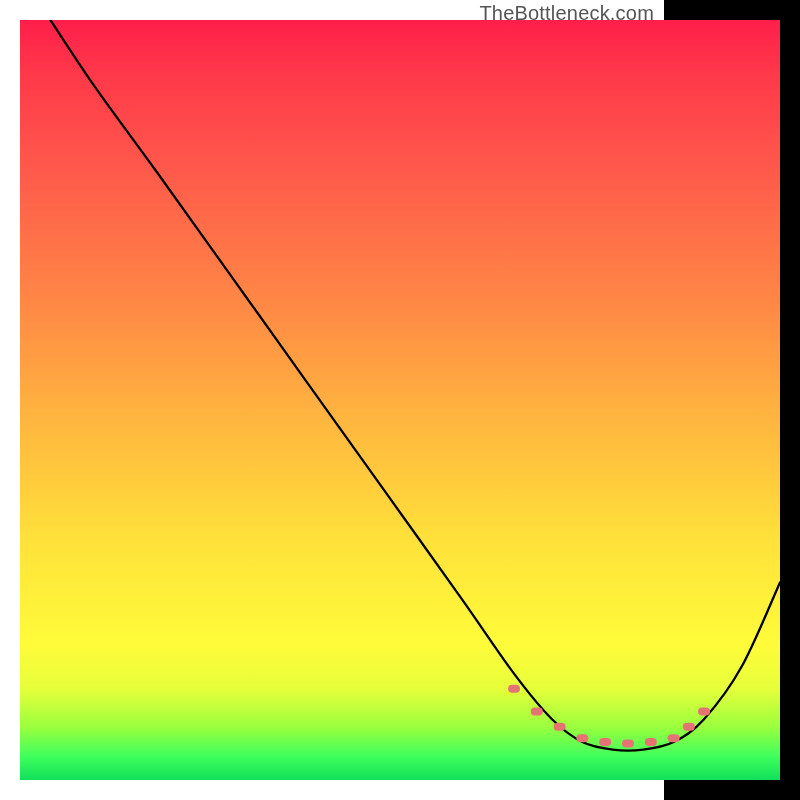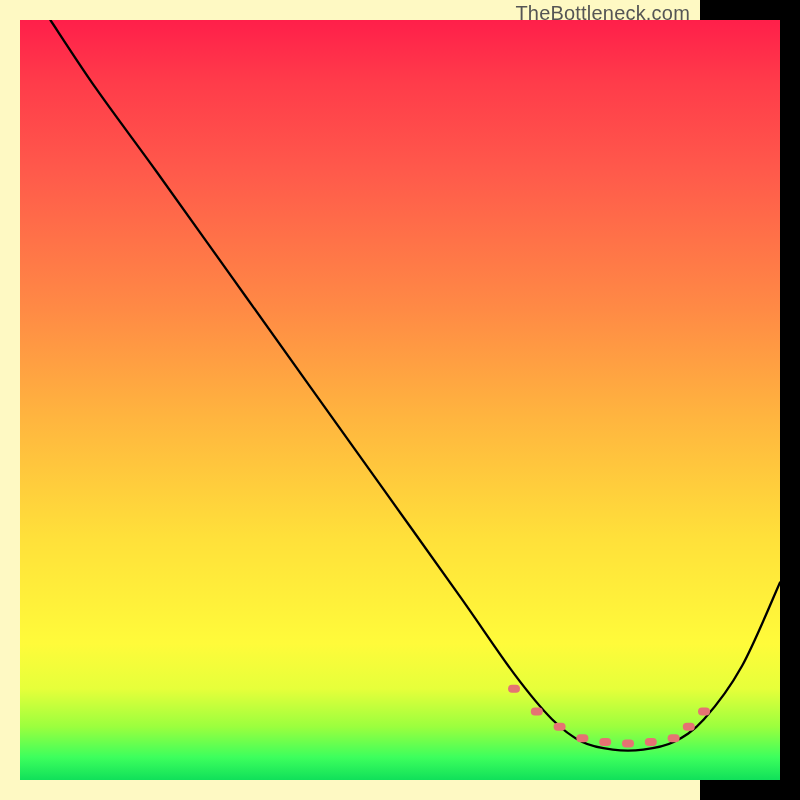--- a/index.html
+++ b/index.html
@@ -8,22 +8,21 @@
     width: 800px;
     height: 800px;
     overflow: hidden;
     background: #000;
     font-family: Arial, Helvetica, sans-serif;
   }
   .frame {
     position: relative;
     width: 664px;
     height: 800px;
-    background: #fef9c3;
-    padding-left: 36px;
+    background: #ffffff;
   }
   .plot-area {
     position: absolute;
     left: 20px;
     top: 20px;
     width: 760px;
     height: 760px;
     
     background: linear-gradient(
       to bottom,

